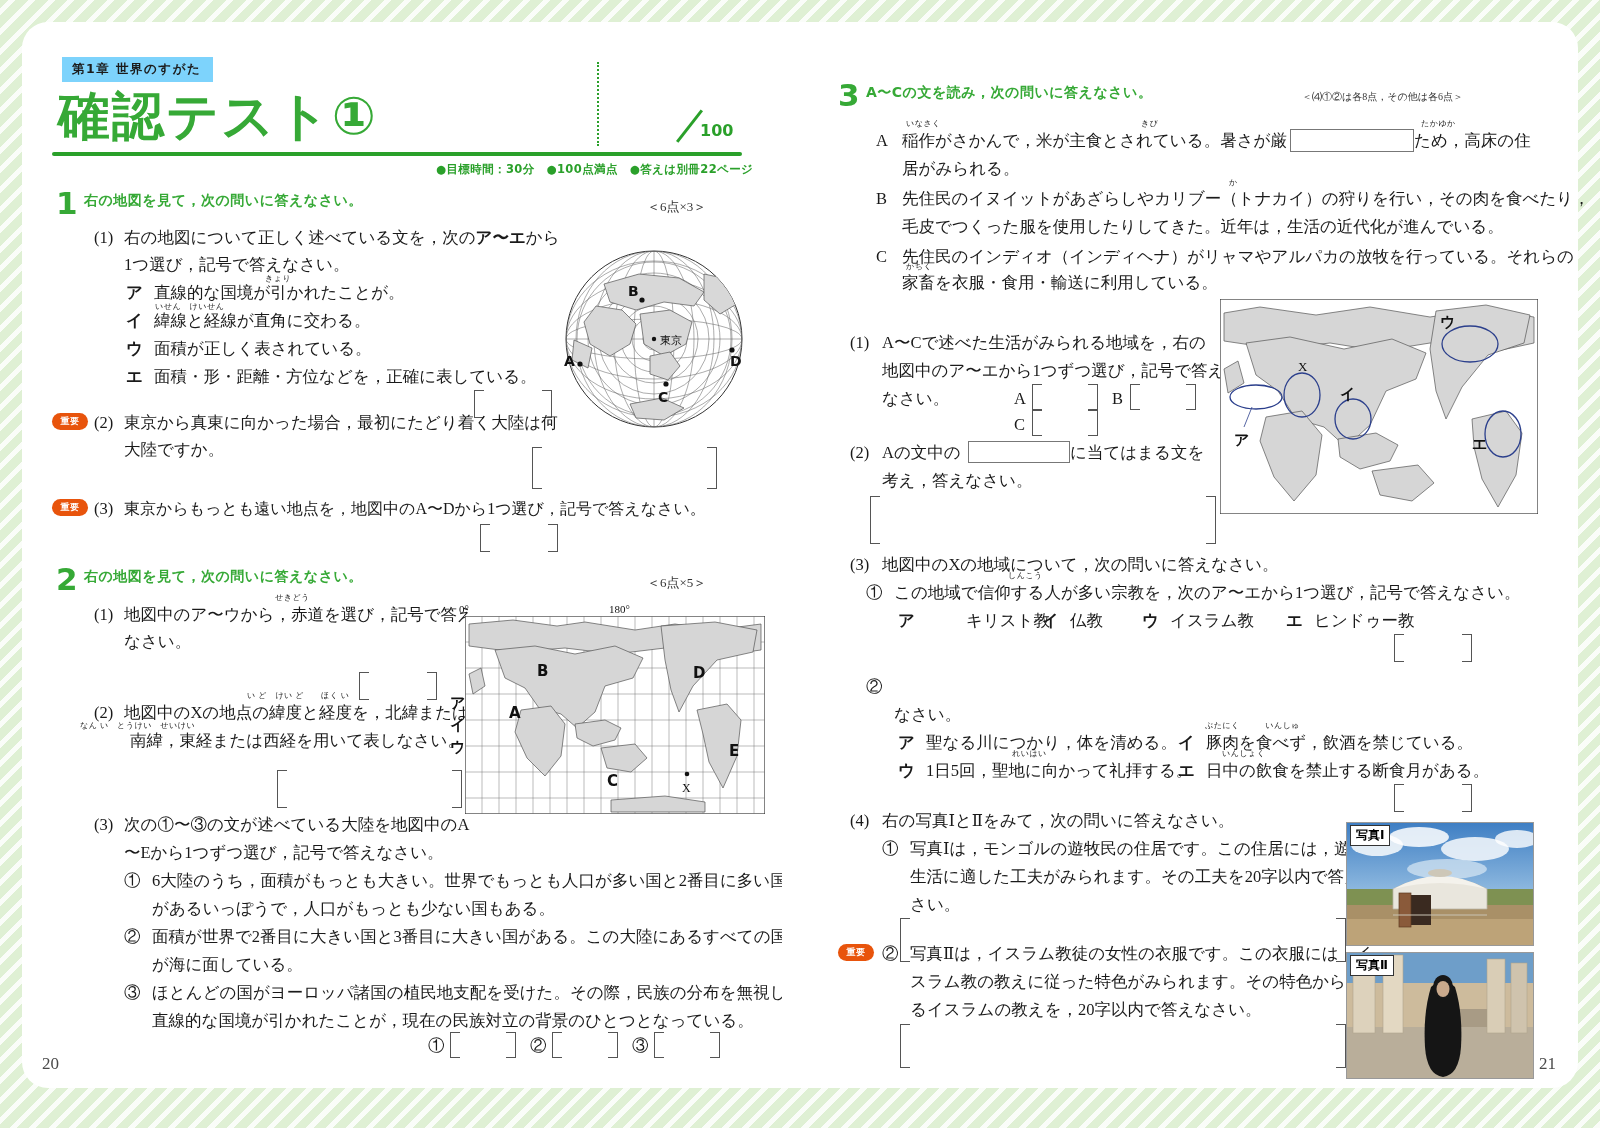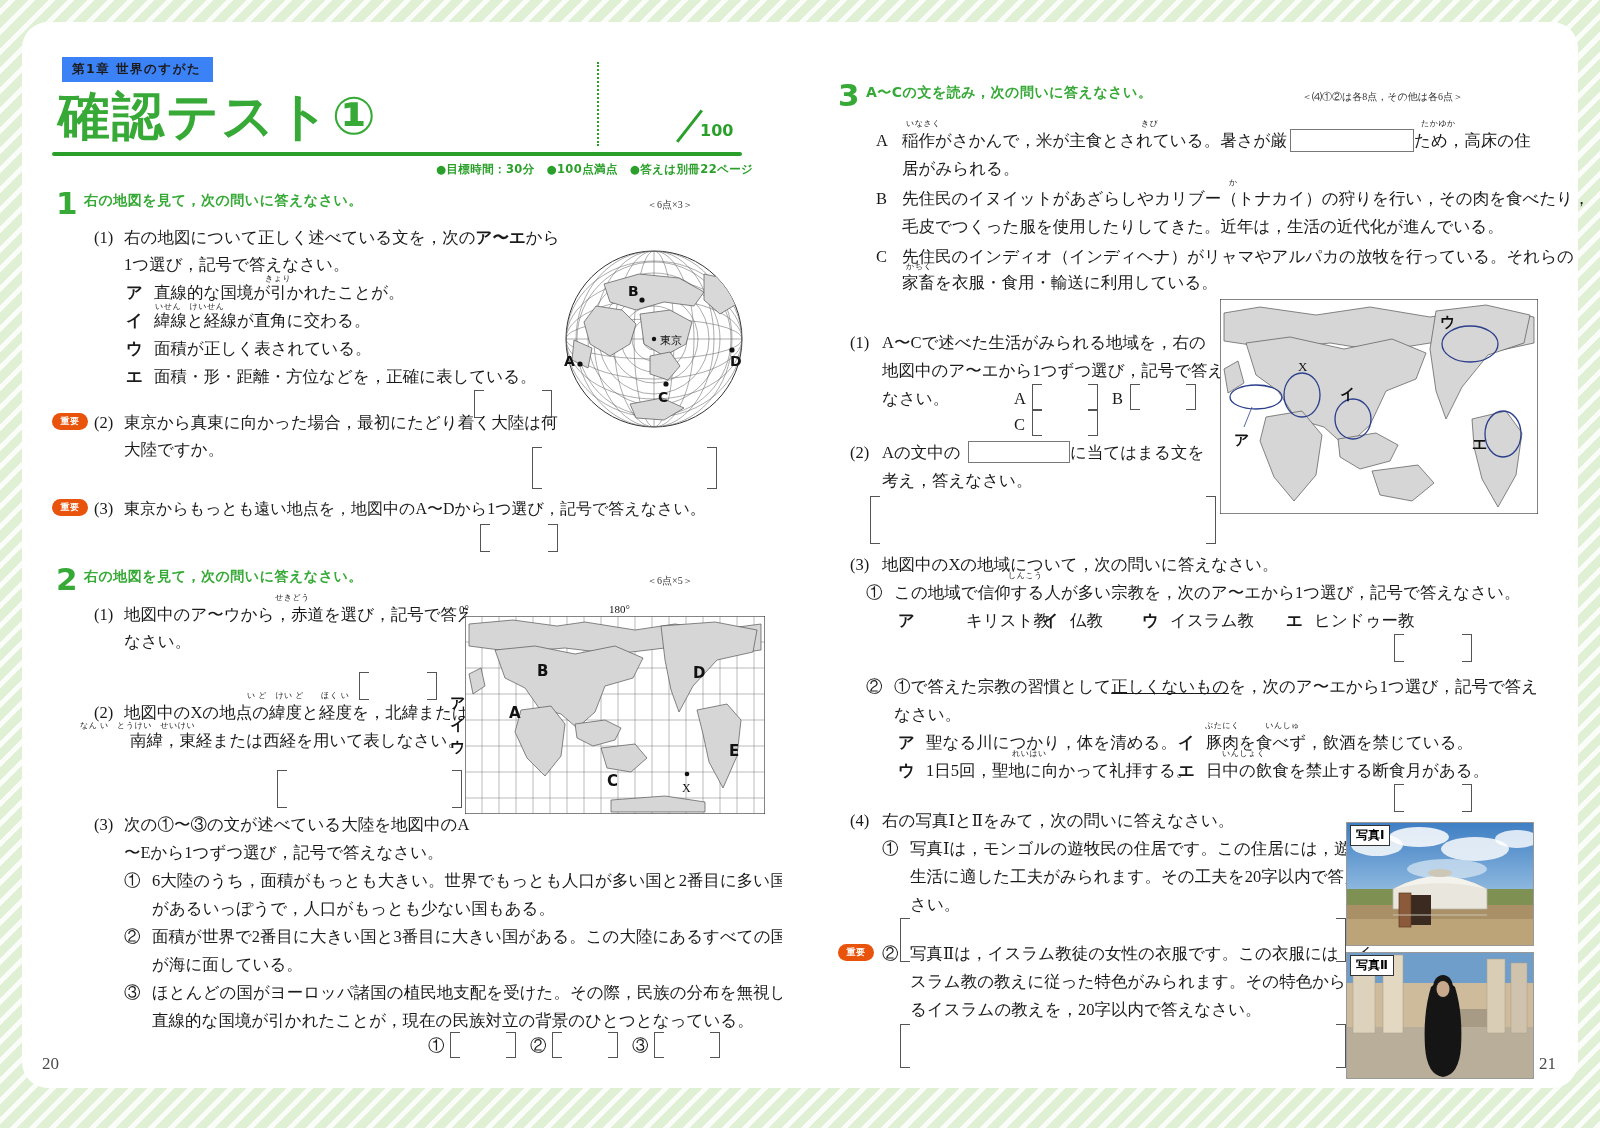--- a/index.html
+++ b/index.html
@@ -15,21 +15,21 @@
     position:absolute;background:#fff;
   }
   #page-left{left:22px;top:22px;width:760px;height:1066px;border-radius:26px 0 0 26px;}
   #page-right{left:782px;top:22px;width:796px;height:1066px;border-radius:0 26px 26px 0;}
   .pgnum{position:absolute;bottom:14px;font-size:17px;color:#4a4a4a;font-family:"Liberation Serif",serif;}
   #pgnum-left{left:20px;}
   #pgnum-right{right:22px;}
 
   
   .chapter-band{
-    position:absolute;left:62px;top:57px;background:#3b82f6;color:#1b1b1b;
+    position:absolute;left:62px;top:57px;background:#7dd3fc;color:#1b1b1b;
     font-family:"DejaVu Sans","Liberation Sans",sans-serif;font-weight:bold;
     font-size:12.5px;letter-spacing:1.5px;padding:4px 12px 4px 10px;
   }
   .main-title{
     position:absolute;left:58px;top:82px;color:#36a936;
     font-family:"DejaVu Sans","Liberation Sans",sans-serif;font-weight:bold;
     font-size:52px;letter-spacing:2px;
   }
   .title-rule{
     position:absolute;left:52px;top:152px;width:690px;height:4px;background:#2aa02a;
@@ -58,21 +58,21 @@
   
   .qnum{
     position:absolute;color:#36a936;font-weight:bold;font-size:31px;
     font-family:"DejaVu Sans","Liberation Sans",sans-serif;
   }
   .qhead{
     position:absolute;color:#36a936;font-weight:bold;font-size:14px;
     font-family:"DejaVu Sans","Liberation Sans",sans-serif;letter-spacing:.5px;
   }
   .points{
-    position:absolute;font-size:10px;color:#333;font-family:"Liberation Serif",serif;
+    position:absolute;font-size:13px;color:#333;font-family:"Liberation Serif",serif;
   }
 
   
   .t{position:absolute;font-size:16.5px;color:#1a1a1a;line-height:1.62;
      font-family:"Liberation Serif","DejaVu Serif",serif;white-space:nowrap;}
   .bold{font-weight:bold;font-family:"DejaVu Sans","Liberation Sans",sans-serif;}
   .ul{text-decoration:underline;}
   .ruby{
     position:absolute;font-size:8px;color:#1a1a1a;letter-spacing:.5px;
     font-family:"Liberation Serif",serif;
@@ -396,21 +396,20 @@
   <div class="t bold" style="left:360px;top:586px;">ウ</div>
   <div class="t" style="left:388px;top:586px;">イスラム教</div>
   <div class="t bold" style="left:504px;top:586px;">エ</div>
   <div class="t" style="left:532px;top:586px;">ヒンドゥー教</div>
   <div class="brk" style="left:612px;top:612px;width:78px;height:26px;">
       <div class="l"></div>
       <div class="r"></div>
     </div>
 
   <div class="t" style="left:84px;top:652px;">②</div>
-  <div class="t" style="left:112px;top:652px;"><span>①で答えた宗教の習慣として</span><span class="ul">正しくないもの</span><span>を，次のア〜エから1つ選び，記号で答え</span></div>
   <div class="t" style="left:112px;top:680px;">なさい。</div>
 
   <div class="t bold" style="left:116px;top:708px;">ア</div>
   <div class="t" style="left:144px;top:708px;">聖なる川につかり，体を清める。</div>
   <div class="ruby" style="left:423px;top:698px;">ぶたにく　　　いんしゅ</div>
   <div class="t bold" style="left:396px;top:708px;">イ</div>
   <div class="t" style="left:424px;top:708px;">豚肉を食べず，飲酒を禁じている。</div>
 
   <div class="ruby" style="left:230px;top:726px;">れいはい</div>
   <div class="t bold" style="left:116px;top:736px;">ウ</div>

